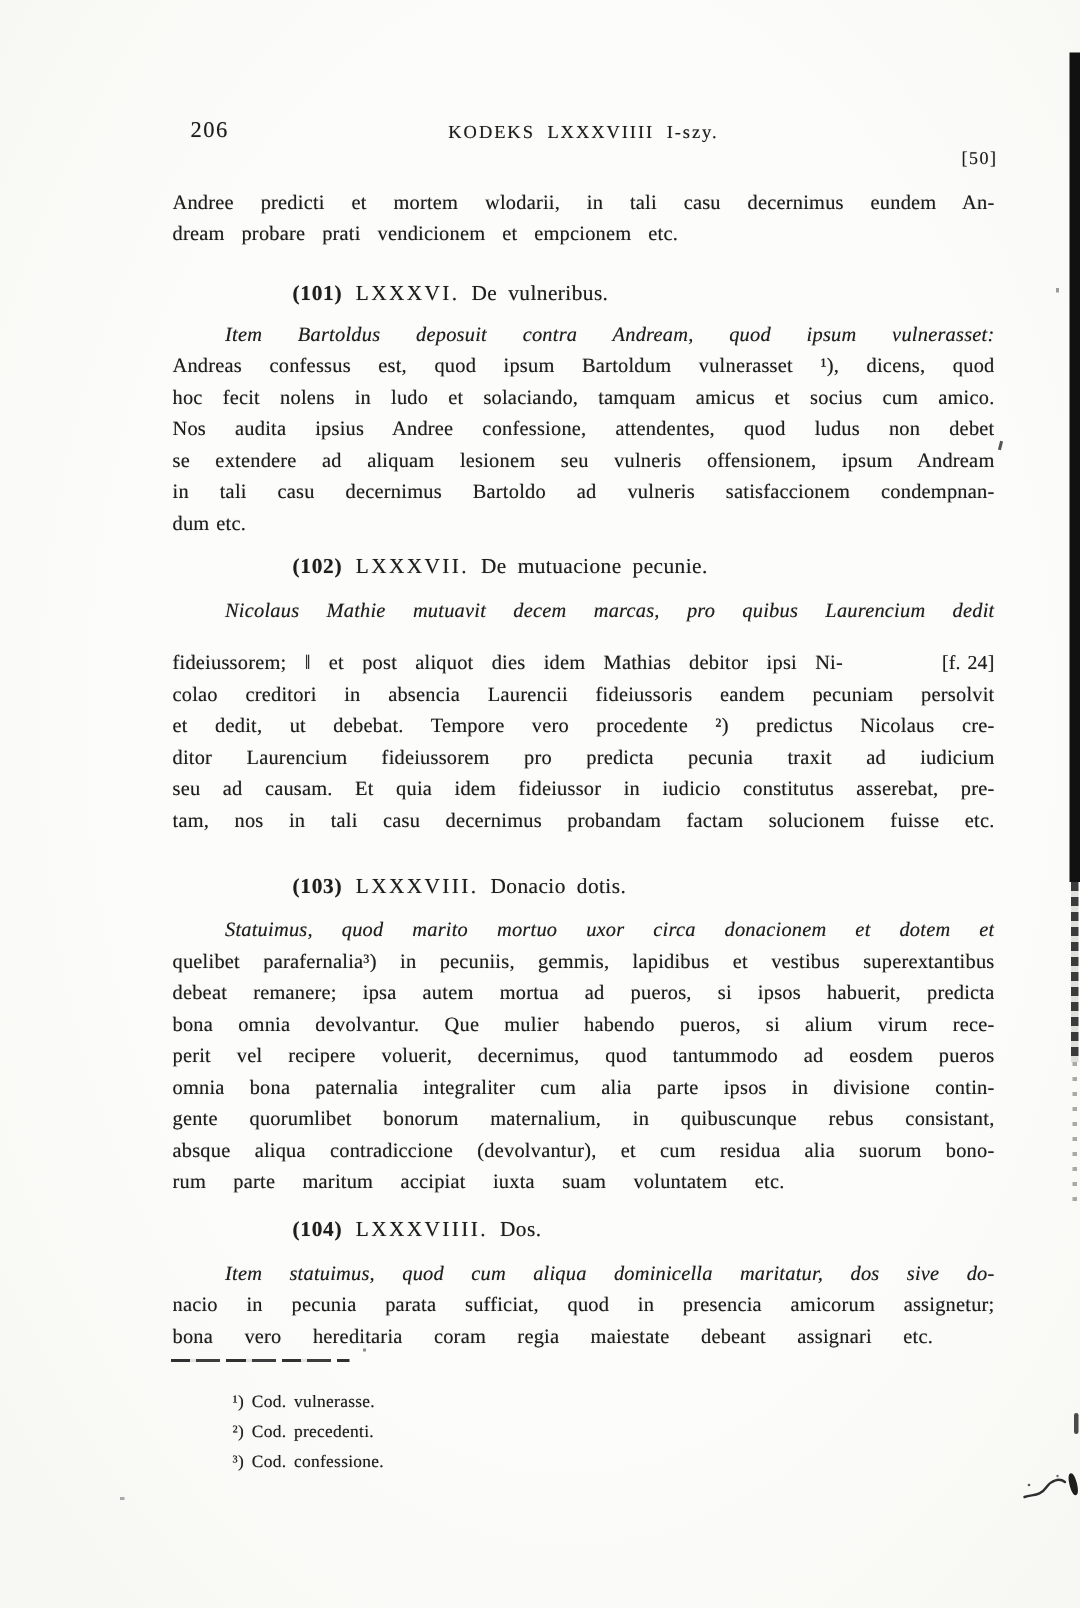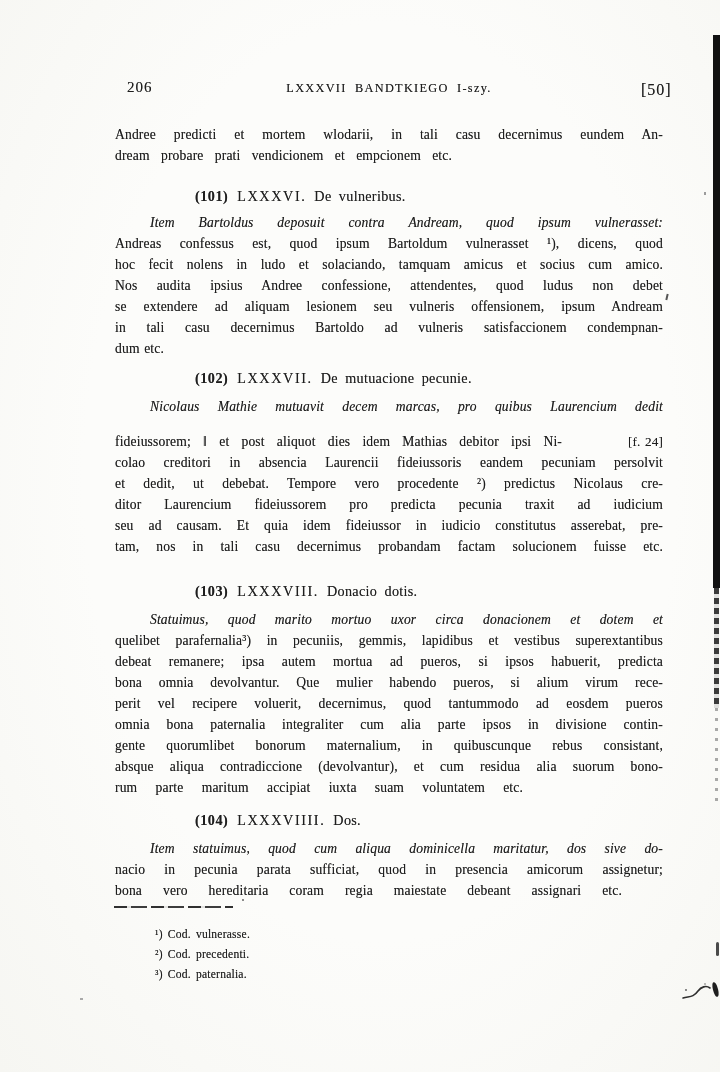--- a/index.html
+++ b/index.html
@@ -8,21 +8,21 @@
     background:radial-gradient(ellipse at 50% 45%, #fcfcfa 55%, #f6f6f2 100%);
     font-family:"Liberation Serif","DejaVu Serif",serif;
     color:#1e1e1e;
     text-shadow:0 0 .5px rgba(30,30,30,.55);
     padding-left:40px;
   }
   
   .pagenum{position:absolute;left:127px;top:79px;font-size:15px;letter-spacing:1px;}
   .runtitle{position:absolute;left:115px;top:81px;width:548px;text-align:center;
     font-size:12.3px;letter-spacing:1.3px;word-spacing:4px;}
-  .foliomark{position:absolute;left:641px;top:81px;font-size:16px;letter-spacing:1px;}
+  .foliomark{position:absolute;left:641px;top:98px;font-size:12px;letter-spacing:1px;}
   
   .block{position:absolute;left:115px;width:548px;}
   .line{height:21px;line-height:21px;font-size:13.6px;letter-spacing:.15px;word-spacing:1px;overflow:hidden;}
   .j{text-align:justify;text-align-last:justify;}
   .ind{text-indent:35px;font-style:italic;}
   .folio-line{display:flex;justify-content:space-between;margin-top:14px;}
   .ftext{width:447px;text-align:justify;text-align-last:justify;}
   .folio{font-size:13.2px;text-align:center;}
   
   .heading{position:absolute;left:115px;width:548px;height:22px;line-height:22px;
@@ -49,21 +49,21 @@
   .speck2{left:242px;top:899px;width:2px;height:2px;background:#8a8a8a;}
   .speck3{left:704px;top:192px;width:2px;height:3px;background:#9c9c9c;}
   .squiggle{left:680px;top:978px;}
 </style>
 </head>
 <body>
 
 <div class="page">
 
   <div class="pagenum">206</div>
-  <div class="runtitle">LXXXVII BANDTKIEGO I-szy.</div>
+  <div class="runtitle">KODEKS LXXXVIIII I-szy.</div>
   <div class="foliomark">[50]</div>
 
   <div class="block" style="top:124px">
     <div class="line j">Andree predicti et mortem wlodarii, in tali casu decernimus eundem An-</div>
     <div class="line j" style="width:337px">dream probare prati vendicionem et empcionem etc.</div>
   </div>
 
   <div class="heading" style="top:185px">
     <span class="hnum">(101)</span><span class="hroman">LXXXVI.</span><span class="htitle">De vulneribus.</span>
   </div>
@@ -114,21 +114,21 @@
   <div class="block" style="top:838px">
     <div class="line j ind">Item statuimus, quod cum aliqua dominicella maritatur, dos sive do-</div>
     <div class="line j">nacio in pecunia parata sufficiat, quod in presencia amicorum assignetur;</div>
     <div class="line j" style="width:507px">bona vero hereditaria coram regia maiestate debeant assignari etc.</div>
   </div>
 
   <div class="fnrule"></div>
   <div class="footnotes">
     <div class="fn">¹) Cod. vulnerasse.</div>
     <div class="fn">²) Cod. precedenti.</div>
-    <div class="fn">³) Cod. paternalia.</div>
+    <div class="fn">³) Cod. confessione.</div>
   </div>
 
   <div class="art bar-solid"></div>
   <div class="art bar-dash1"></div>
   <div class="art bar-dash2"></div>
   <div class="art bar-tick"></div>
   <div class="art blob"></div>
   <div class="art debet-mark"></div>
   <div class="art speck1"></div>
   <div class="art speck2"></div>

